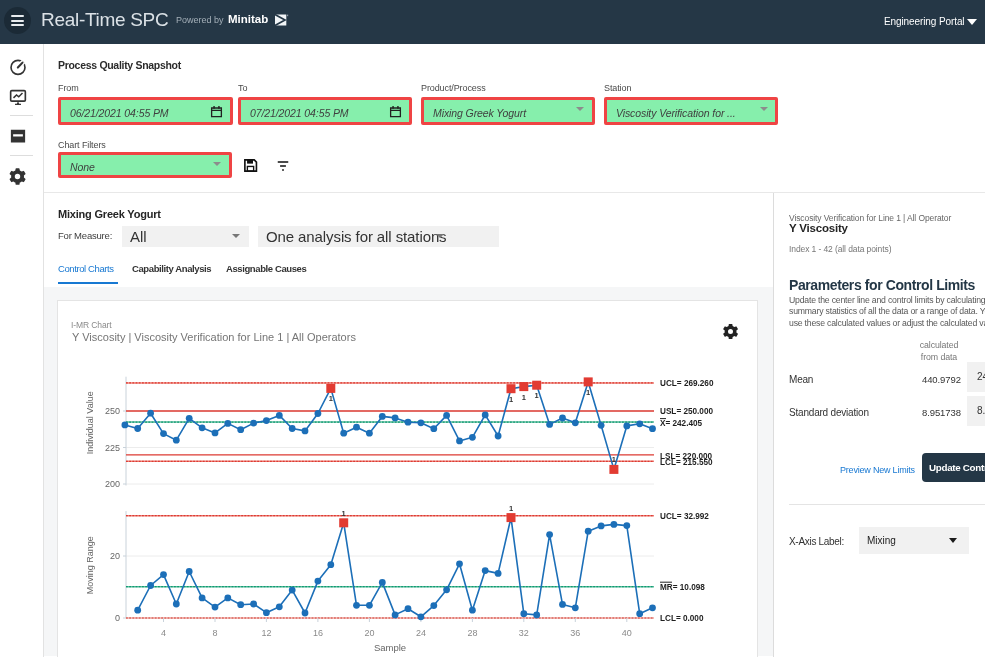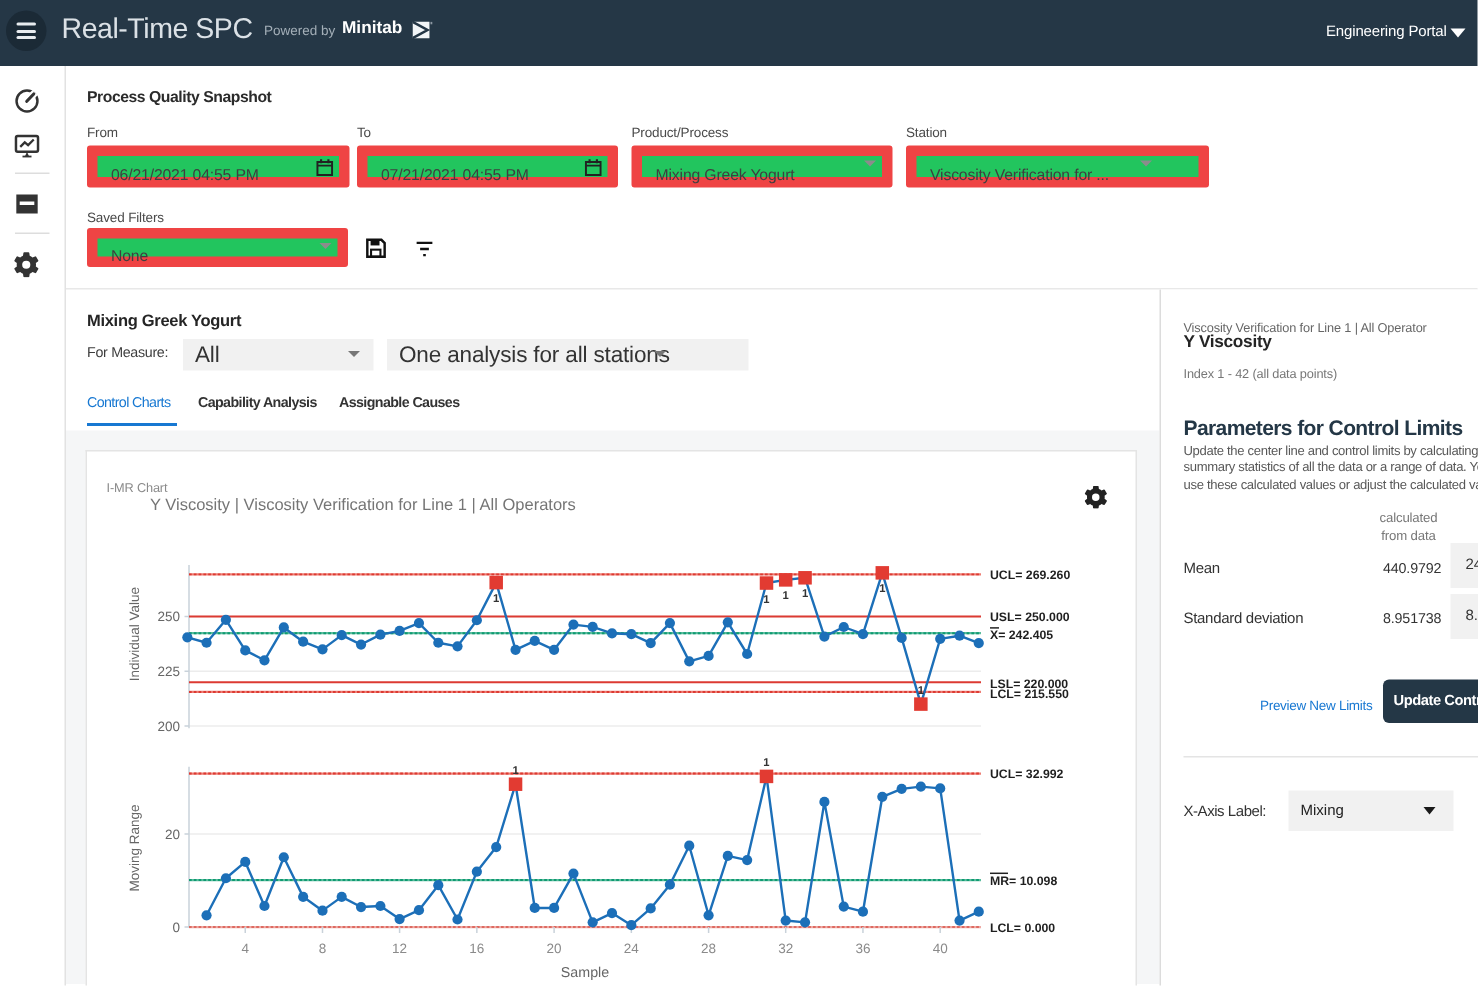--- a/index.html
+++ b/index.html
@@ -9,21 +9,21 @@
 #hambtn { position:absolute; left:4px; top:7px; width:27px; height:27px; border-radius:50%; background:#1b2a36; }
 #hambtn div { position:absolute; left:7px; width:13px; height:2px; background:#e8ecef; border-radius:1px; }
 #title { position:absolute; left:41px; top:9px; font-size:19px; color:#dbe1e6; letter-spacing:-.3px; }
 #powered { position:absolute; left:176px; top:14.5px; font-size:9px; color:#a4afb8; }
 #minitab { position:absolute; left:228px; top:13px; font-size:11.5px; font-weight:bold; color:#fff; letter-spacing:0; }
 #engportal { position:absolute; left:884px; top:16px; font-size:10px; color:#fff; letter-spacing:-.1px; }
 #sidebar { position:absolute; left:0; top:44px; width:44px; height:613px; background:#fff; border-right:1px solid #e2e2e2; }
 .sdiv { position:absolute; left:10px; width:23px; height:1px; background:#ddd; }
 #main { position:absolute; left:44px; top:44px; width:941px; height:613px; background:#fff; }
 .lbl { position:absolute; font-size:9px; color:#4a4a4a; letter-spacing:-.1px; }
-.inp { position:absolute; height:28px; border:7px solid #ef4444; border-radius:2px; background:#22c55e; font-size:10.5px; color:#3f3f3f; line-height:26px; padding-left:9px; letter-spacing:-.1px; }
+.inp { position:absolute; height:28px; border:3px solid #ef4444; border-radius:2px; background:#86efac; font-size:10.5px; color:#3f3f3f; line-height:26px; padding-left:9px; letter-spacing:-.1px;font-style:italic; }
 .gsel { position:absolute; height:21px; background:#f1f1f1; font-size:15px; color:#333; line-height:21px; padding-left:8px; letter-spacing:-.1px; }
 .caret { position:absolute; width:0; height:0; border-left:4px solid transparent; border-right:4px solid transparent; border-top:4.5px solid #8c8c8c; }
 .caretd { position:absolute; width:0; height:0; border-left:4.5px solid transparent; border-right:4.5px solid transparent; border-top:5.5px solid #1a1a1a; }
 #graybg { position:absolute; left:0; top:243px; width:729px; height:369px; background:#f5f6f7; }
 #card { position:absolute; left:13px; top:256px; width:701px; height:357px; background:#fff; border:1px solid #e4e4e4; border-bottom:none; }
 #rpanel { position:absolute; left:729px; top:149px; width:212px; height:464px; background:#fff; border-left:1px solid #dcdcdc; }
 </style>
 </head>
 <body>
 <div id="header">
@@ -79,24 +79,24 @@
       <path fill="none" stroke="#222" stroke-width="2.4" d="M3 5.5 h18 v16 h-18 Z M3 10 h18"></path>
       <path stroke="#222" stroke-width="2.6" d="M7.5 2 v5 M16.5 2 v5" fill="none"></path>
     </svg>
   <div class="inp" style="left:194px; top:53px; width:174px;">07/21/2021 04:55 PM</div>
   <svg class="abs" style="left:345px; top:61px" width="13" height="13" viewBox="0 0 24 24">
       <path fill="none" stroke="#222" stroke-width="2.4" d="M3 5.5 h18 v16 h-18 Z M3 10 h18"></path>
       <path stroke="#222" stroke-width="2.6" d="M7.5 2 v5 M16.5 2 v5" fill="none"></path>
     </svg>
   <div class="inp" style="left:377px; top:53px; width:174px;">Mixing Greek Yogurt</div>
   <div class="caret" style="left:532px; top:63px;"></div>
-  <div class="inp" style="left:560px; top:53px; width:202px;">Viscosity Verification for ...</div>
+  <div class="inp" style="left:560px; top:53px; width:174px;">Viscosity Verification for ...</div>
   <div class="caret" style="left:716px; top:63px;"></div>
 
-  <div class="lbl" style="left:14px; top:96px;">Saved Filters</div>
+  <div class="lbl" style="left:14px; top:96px;">Chart Filters</div>
   <div class="inp" style="left:14px; top:108px; width:174px; height:26px; line-height:24px;">None</div>
   <div class="caret" style="left:169px; top:118px;"></div>
   <svg class="abs" style="left:199px; top:114px" width="15" height="15" viewBox="0 0 24 24">
     <path fill="none" stroke="#111" stroke-width="2.6" d="M3 3 h15 l3.5 3.5 V21 H3 Z"></path>
     <rect x="6.5" y="3" width="9.5" height="6" fill="#111"></rect>
     <rect x="7" y="13.5" width="10" height="7.5" fill="none" stroke="#111" stroke-width="2.2"></rect>
   </svg>
   <svg class="abs" style="left:232px; top:115px" width="14" height="14" viewBox="0 0 24 24">
     <path stroke="#111" stroke-width="2.6" fill="none" d="M3 5 h18 M7 12 h10 M10.5 19 h3"></path>
   </svg>
@@ -111,21 +111,21 @@
   <div class="caret" style="left:392px; top:190px; border-top-color:#777;"></div>
 
   <div class="abs" style="left:14px; top:219px; font-size:9.5px; font-weight:normal; color:#1778d2; letter-spacing:-.4px;">Control Charts</div>
   <div class="abs" style="left:14px; top:238px; width:60px; height:2px; background:#1778d2;"></div>
   <div class="abs" style="left:88px; top:219px; font-size:9.5px; font-weight:bold; color:#333; letter-spacing:-.4px;">Capability Analysis</div>
   <div class="abs" style="left:182px; top:219px; font-size:9.5px; font-weight:bold; color:#333; letter-spacing:-.4px;">Assignable Causes</div>
 
   <div id="graybg"></div>
   <div id="card">
     <div class="abs" style="left:13px; top:19px; font-size:8.5px; color:#8a8a8a; letter-spacing:-.1px;">I-MR Chart</div>
-    <div class="abs" style="left:14px; top:30px; font-size:11px; color:#757575; letter-spacing:0;margin-left:28px;">Y Viscosity | Viscosity Verification for Line 1 | All Operators</div>
+    <div class="abs" style="left:14px; top:30px; font-size:11px; color:#757575; letter-spacing:0;">Y Viscosity | Viscosity Verification for Line 1 | All Operators</div>
     <svg class="abs" style="left:665px; top:23px" width="15" height="15" viewBox="0 0 24 24">
       <path fill="#222" d="M12 8a4 4 0 1 0 0 8 4 4 0 0 0 0-8zm9.4 5.6l2.1 1.6a.9.9 0 0 1 .2 1.2l-2 3.4a.9.9 0 0 1-1.1.4l-2.5-1a7.6 7.6 0 0 1-2.7 1.6l-.4 2.6a.9.9 0 0 1-.9.8h-4a.9.9 0 0 1-.9-.8l-.4-2.6a7.6 7.6 0 0 1-2.7-1.6l-2.5 1a.9.9 0 0 1-1.1-.4l-2-3.4a.9.9 0 0 1 .2-1.2l2.1-1.6a8 8 0 0 1 0-3.2L.7 8.8a.9.9 0 0 1-.2-1.2l2-3.4a.9.9 0 0 1 1.1-.4l2.5 1a7.6 7.6 0 0 1 2.7-1.6l.4-2.6a.9.9 0 0 1 .9-.8h4a.9.9 0 0 1 .9.8l.4 2.6a7.6 7.6 0 0 1 2.7 1.6l2.5-1a.9.9 0 0 1 1.1.4l2 3.4a.9.9 0 0 1-.2 1.2l-2.1 1.6a8 8 0 0 1 0 3.2z"></path>
     </svg>
     <svg class="abs" style="left:0; top:0" width="701" height="357" viewBox="0 0 701 357" font-family="Liberation Sans, sans-serif">
 <line x1="68" y1="110.0" x2="596" y2="110.0" stroke="#ececec" stroke-width="1"></line>
 <line x1="68" y1="146.5" x2="596" y2="146.5" stroke="#ececec" stroke-width="1"></line>
 <line x1="68" y1="183.0" x2="596" y2="183.0" stroke="#ececec" stroke-width="1"></line>
 <line x1="68" y1="75.7" x2="68" y2="184.5" stroke="#c9d2da" stroke-width="1"></line>
 <line x1="65" y1="110.0" x2="68" y2="110.0" stroke="#c9d2da" stroke-width="1"></line>
 <text x="62" y="113.0" font-size="9" fill="#666" text-anchor="end">250</text>

